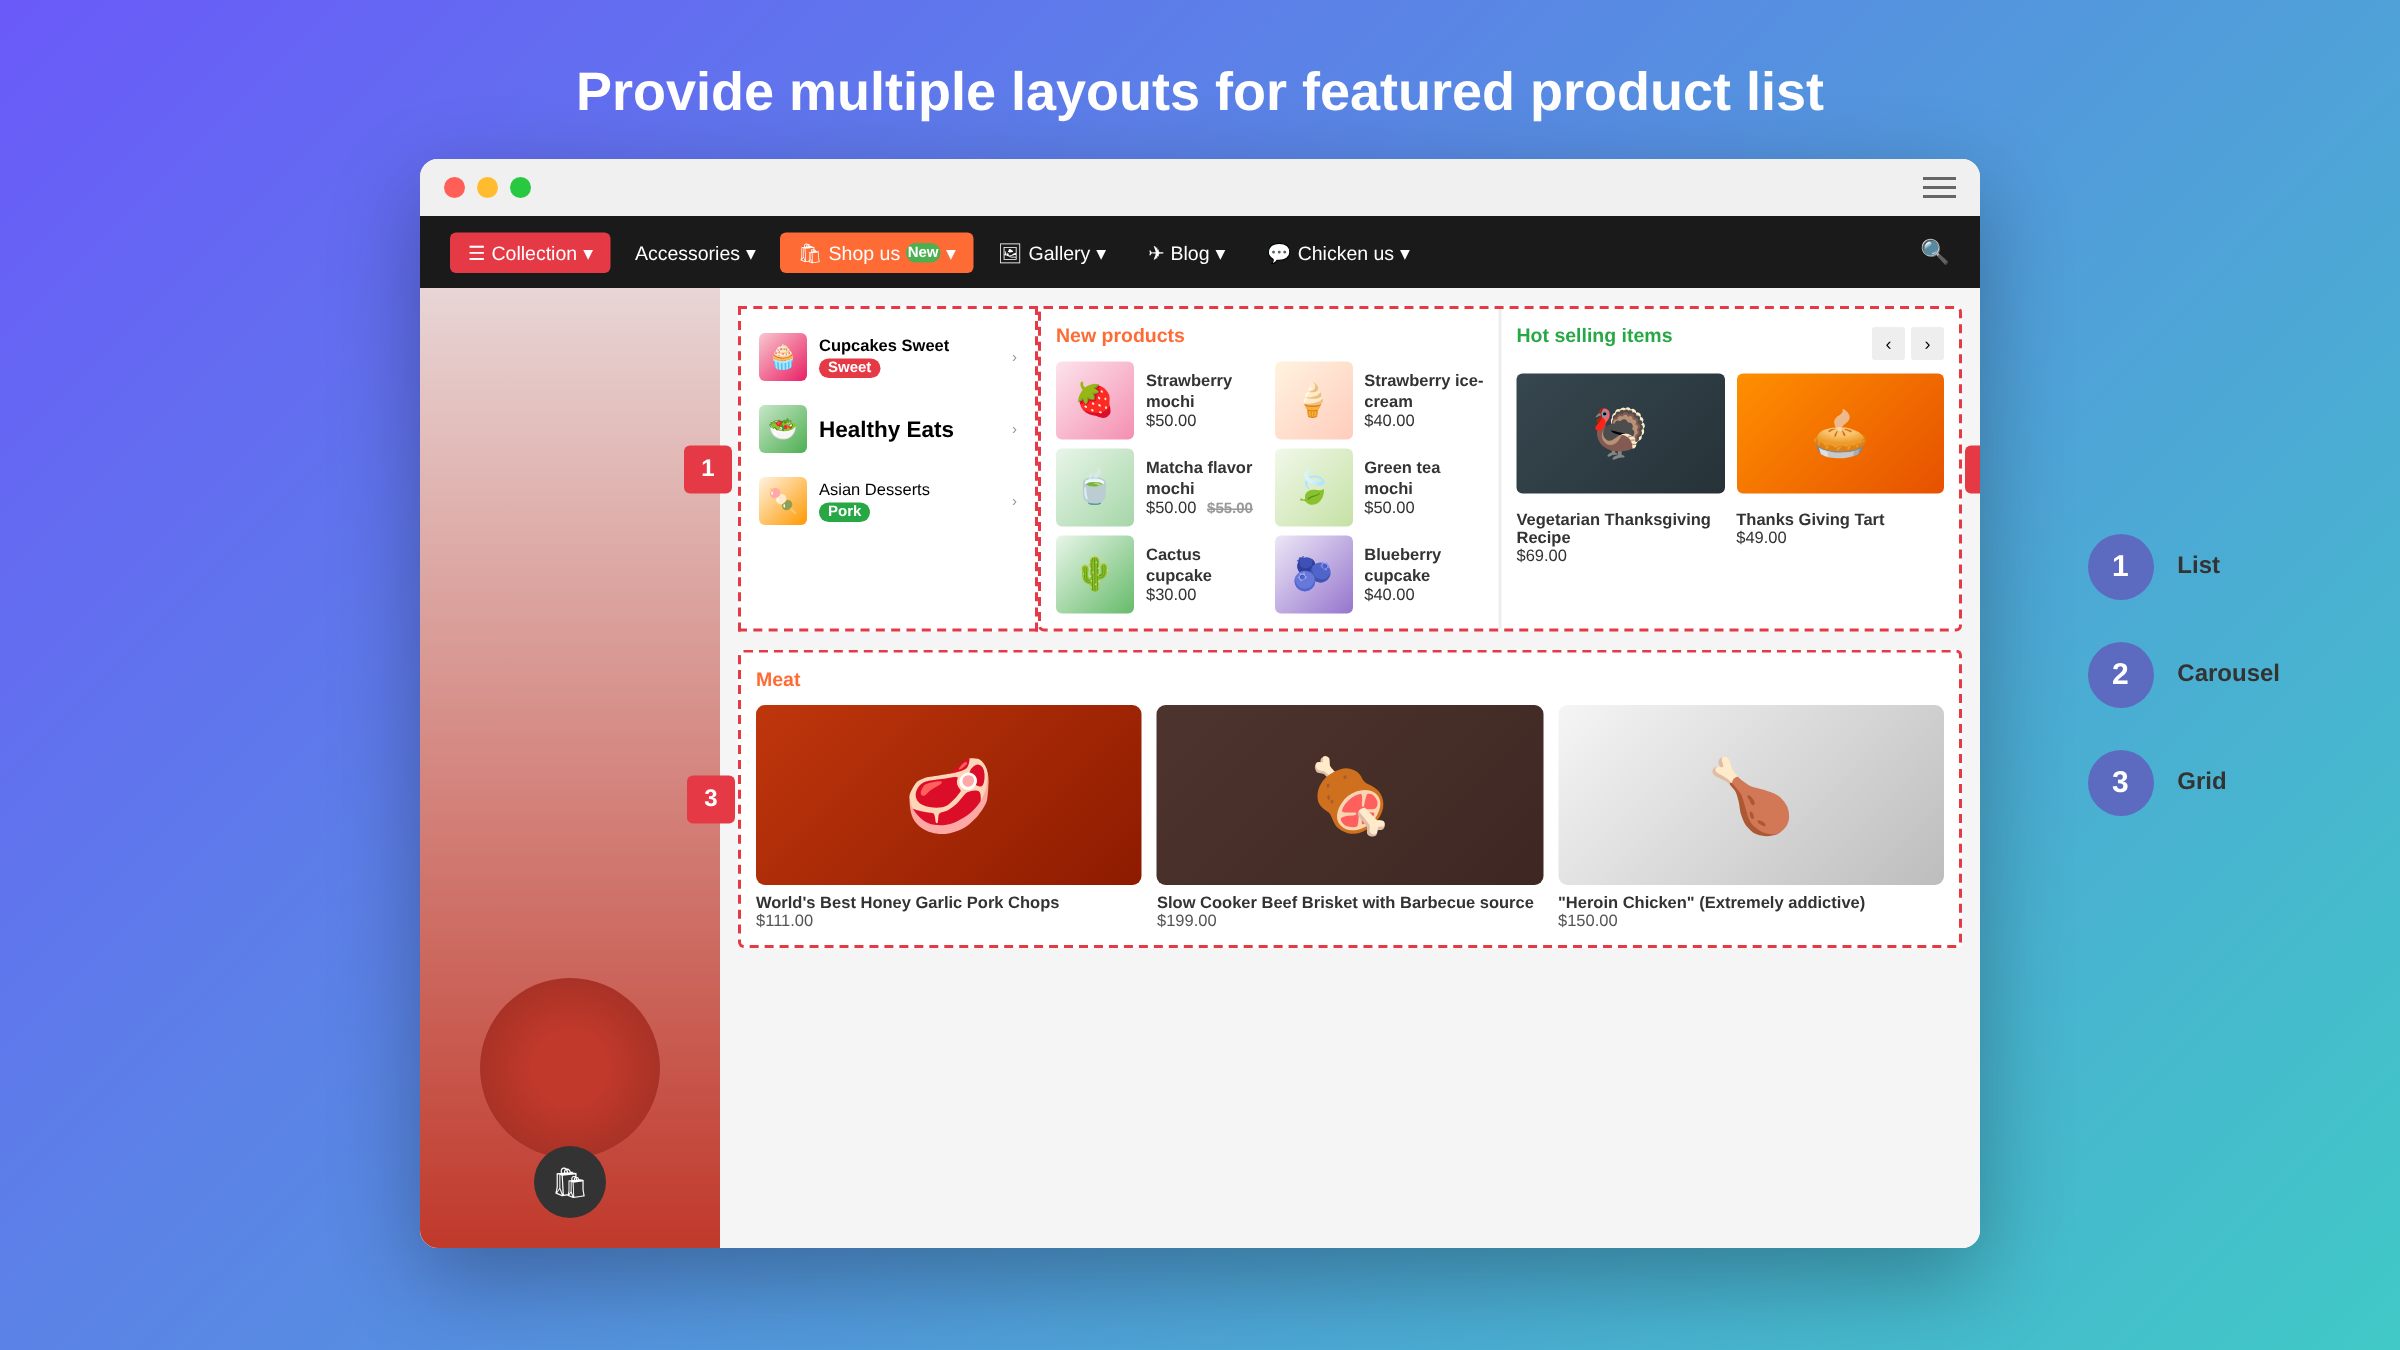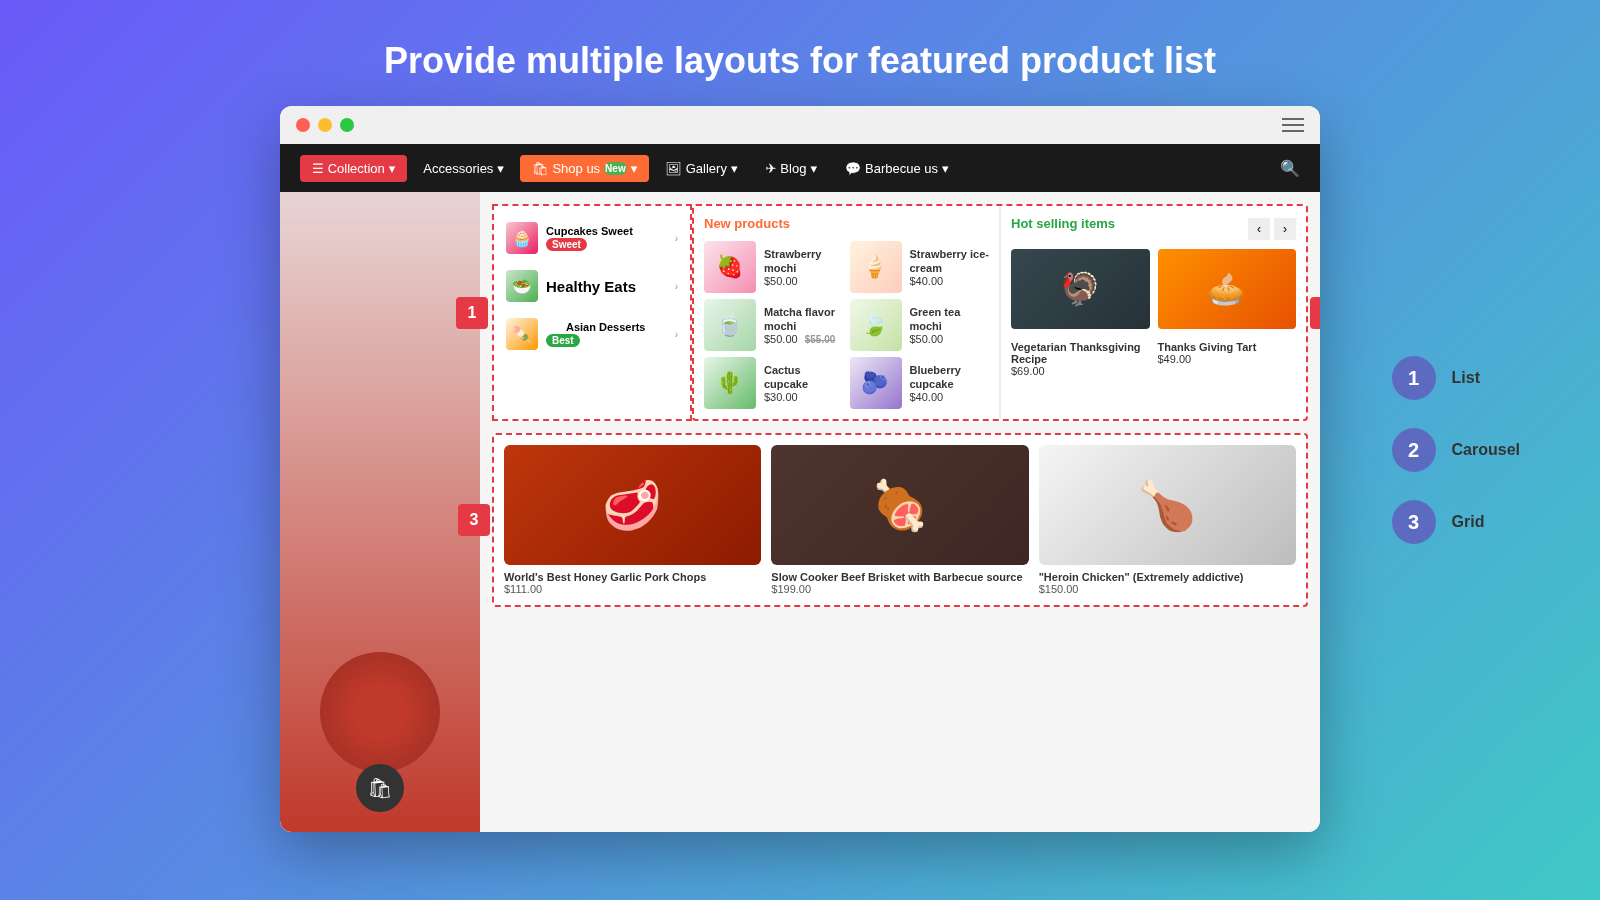--- a/index.html
+++ b/index.html
@@ -506,21 +506,21 @@
       <span>Gallery</span>
       <span>▾</span>
     </div>
     <div class="nav-item">
       <span>✈</span>
       <span>Blog</span>
       <span>▾</span>
     </div>
     <div class="nav-item">
       <span>💬</span>
-      <span>Barbecue us</span>
+      <span>Chicken us</span>
       <span>▾</span>
     </div>
     <div class="nav-search">🔍</div>
   </div>
 
   <div class="browser-content">
 
     <div class="left-sidebar">
       <div class="shopify-badge">🛍</div>
     </div>
@@ -546,22 +546,22 @@
             <div class="category-item-left">
               <div class="cat-img cat-img-healthy">🥗</div>
               <div style="font-size:15px;font-weight:600;">Healthy Eats</div>
             </div>
             <span class="chevron">›</span>
           </div>
           <div class="category-item">
             <div class="category-item-left">
               <div class="cat-img cat-img-asian">🍡</div>
               <div>
-                <div style="font-size:11px;font-weight:700;margin-left:20px;">Asian Desserts</div>
-                <span class="tag tag-fresh">Best</span>
+                <div style="font-size:11px;font-weight:400;">Asian Desserts</div>
+                <span class="tag tag-fresh">Pork</span>
               </div>
             </div>
             <span class="chevron">›</span>
           </div>
         </div>
 
         <div class="section-dashed" style="flex:1; display:flex;">
 
           <div class="new-products-panel">
             <div class="panel-title orange">New products</div>
@@ -646,20 +646,21 @@
 
           <div style="position:absolute;right:-36px;top:50%;transform:translateY(-50%);width:32px;height:32px;background:#e63946;color:white;font-weight:bold;font-size:16px;display:flex;align-items:center;justify-content:center;border-radius:4px;z-index:10;">2</div>
         </div>
       </div>
 
       <div class="section-dashed" style="position:relative;">
 
         <div class="section-label-badge">3</div>
 
         <div class="meat-section">
+          <div class="meat-title">Meat</div>
           <div class="meat-grid">
 
             <div class="meat-item">
               <div class="meat-item-img meat-img-pork" style="font-size:48px;">🥩</div>
               <div class="meat-item-name">World's Best Honey Garlic Pork Chops</div>
               <div class="meat-item-price">$111.00</div>
             </div>
 
             <div class="meat-item">
               <div class="meat-item-img meat-img-beef" style="font-size:48px;">🍖</div>

